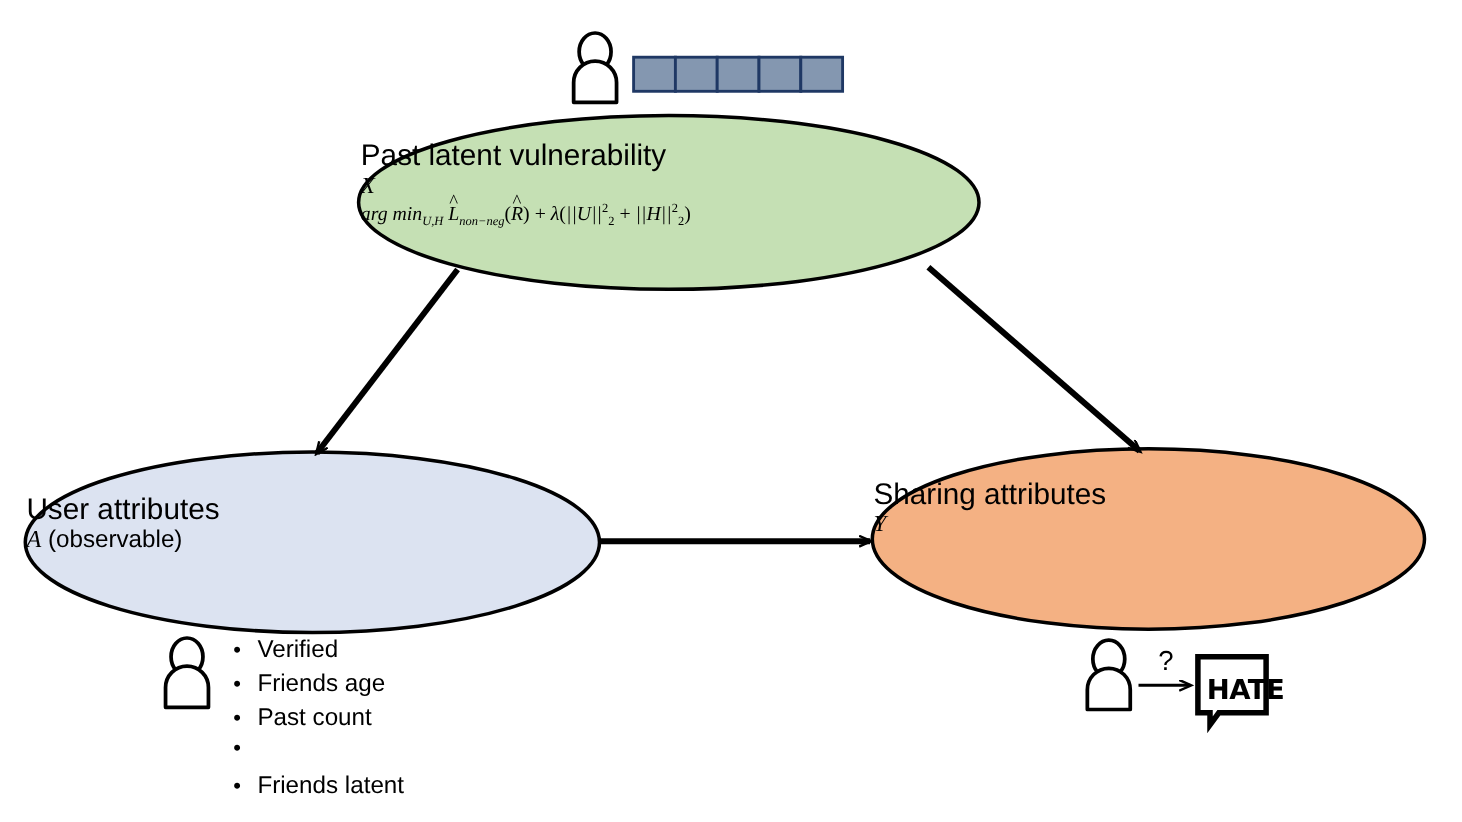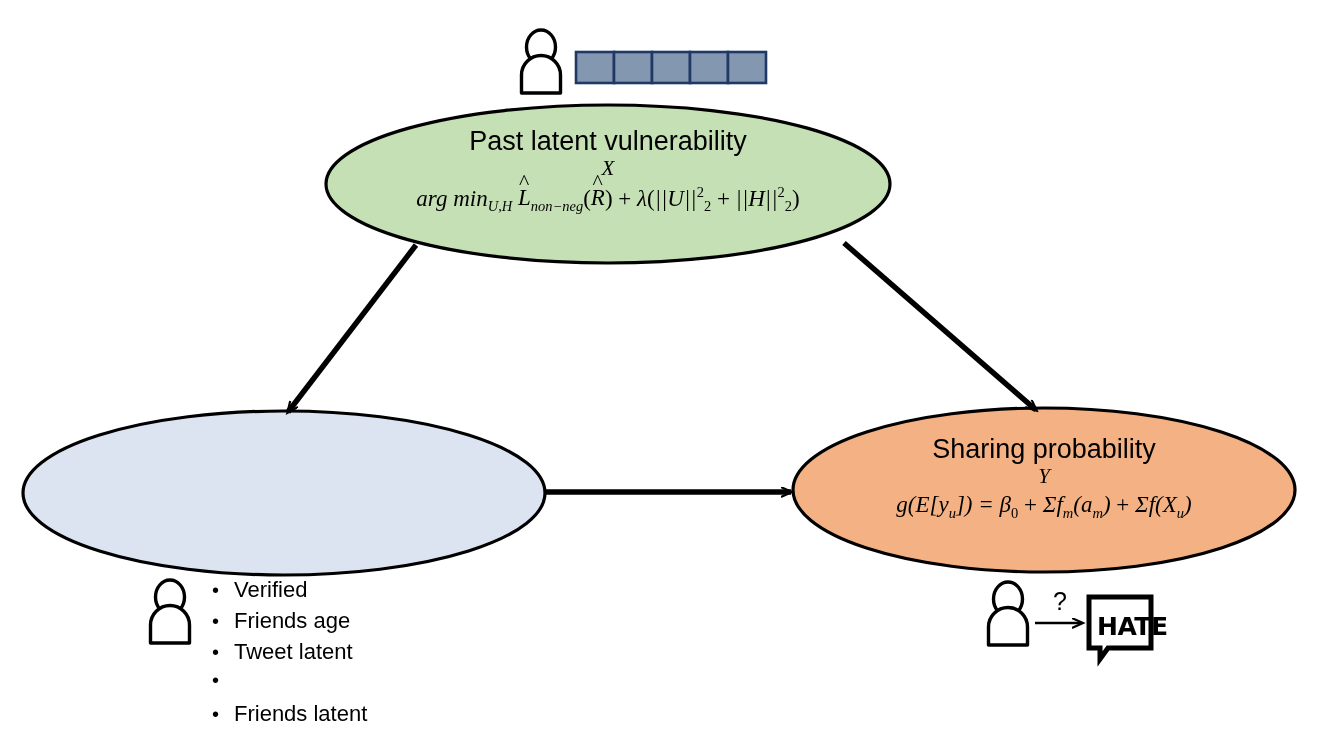--- a/index.html
+++ b/index.html
@@ -21,21 +21,20 @@
   }
   svg.layer {
     position: absolute;
     left: 0;
     top: 0;
     width: 1329px;
     height: 747px;
   }
   .node-text {
     position: absolute;
-    text-align: center;
     pointer-events: none;
     line-height: 1.12;
   }
   .node-title {
     font-family: "Liberation Sans", sans-serif;
     font-size: 27px;
     color: #000000;
     white-space: nowrap;
   }
   .node-var {
@@ -51,21 +50,21 @@
     color: #000000;
   }
   .node-sub .ital {
     font-family: "Liberation Serif", serif;
     font-style: italic;
     font-size: 22px;
   }
   .node-formula {
     font-family: "Liberation Serif", serif;
     font-style: italic;
-    font-size: 23px;
+    font-size: 18px;
     color: #000000;
     margin-top: 3px;
     white-space: nowrap;
   }
   .node-formula .up { font-style: normal; }
   sub.sm, sup.sm {
     font-size: 0.63em;
     font-style: italic;
   }
   sup.sm2 { font-size: 0.63em; font-style: normal; }
@@ -171,41 +170,44 @@
   </svg>
 
   <div class="node-text" style="left:328px; top:126px; width:560px;">
     <div class="node-title">Past latent vulnerability</div>
     <div class="node-var">X</div>
     <div class="node-formula">
       <span>arg min</span><sub class="sm">U,H</sub>&nbsp;<span class="hat-wrap"><span class="hatmark">^</span><span>L</span></span><sub class="sm">non−neg</sub><span class="up">(</span><span class="hat-wrap"><span class="hatmark">^</span><span>R</span></span><span class="up">)</span> <span class="up">+</span> <span>λ</span><span class="up">(</span><span>||U||</span><sup class="sm2">2</sup><sub class="sm2">2</sub> <span class="up">+</span> <span>||H||</span><sup class="sm2">2</sup><sub class="sm2">2</sub><span class="up">)</span>
     </div>
   </div>
 
+  <div class="node-text" style="left:24px; top:448px; width:520px;">
+    <div class="node-title">User attributes</div>
+    <div class="node-sub">
+      <span class="ital">A</span><span> (observable)</span>
+    </div>
+  </div>
 
   <div class="node-text" style="left:794px; top:434px; width:500px;">
-    <div class="node-title">Sharing probability</div>
+    <div class="node-title">Sharing attributes</div>
     <div class="node-var">Y</div>
-    <div class="node-formula">
-      <span>g(E[y</span><sub class="sm">u</sub><span>]) = </span><span>β</span><sub class="sm2">0</sub><span class="up"> + </span><span>Σf</span><sub class="sm">m</sub><span>(a</span><sub class="sm">m</sub><span>)</span><span class="up"> + </span><span>Σf(X</span><sub class="sm">u</sub><span>)</span>
-    </div>
   </div>
 
   <div class="bullets">
     <div class="bullet-row">
       <span class="bullet-dot">•</span>
       <span class="bullet-label">Verified</span>
     </div>
     <div class="bullet-row">
       <span class="bullet-dot">•</span>
       <span class="bullet-label">Friends age</span>
     </div>
     <div class="bullet-row">
       <span class="bullet-dot">•</span>
-      <span class="bullet-label">Tweet latent</span>
+      <span class="bullet-label">Past count</span>
     </div>
     <div class="bullet-row">
       <span class="bullet-dot">•</span>
     </div>
     <div class="bullet-row">
       <span class="bullet-dot">•</span>
       <span class="bullet-label">Friends latent</span>
     </div>
   </div>
 

